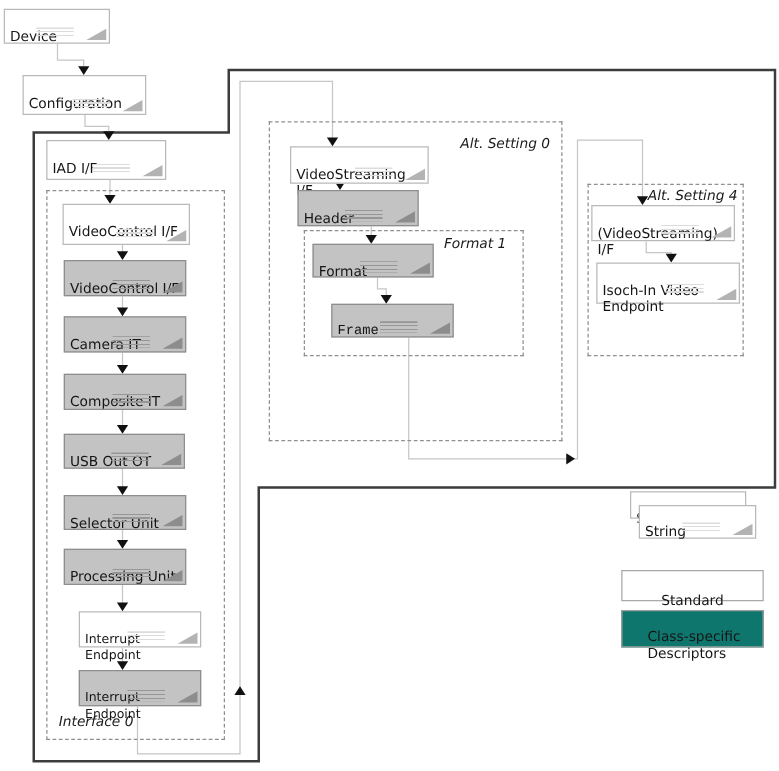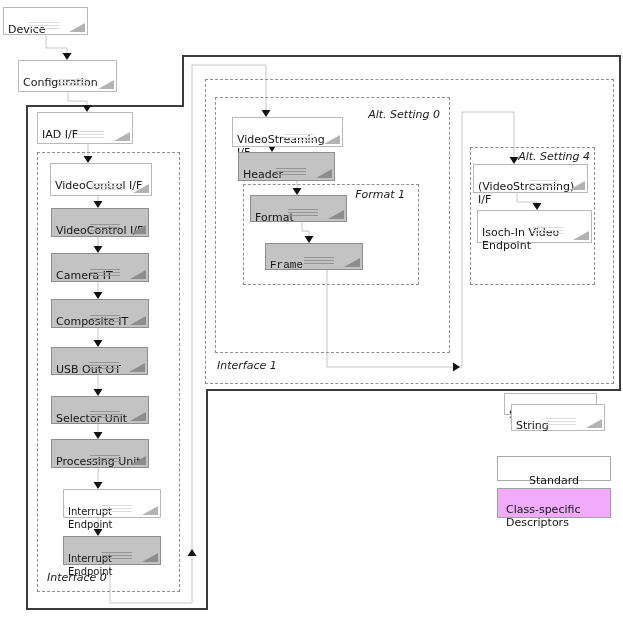--- a/index.html
+++ b/index.html
@@ -15,21 +15,21 @@
   .doclines{position:absolute;width:30px;height:9px;right:28px;bottom:3px;
             background:repeating-linear-gradient(to bottom,#969696 0 1px,transparent 1px 3px);}
   .white .doclines{background:repeating-linear-gradient(to bottom,#dcdcdc 0 1px,transparent 1px 3px);}
   .fold{position:absolute;right:2px;bottom:2px;width:0;height:0;border-style:solid;
         border-width:0 0 9px 16px;border-color:transparent transparent #8d8d8d transparent;}
   .white .fold{border-color:transparent transparent #b3b3b3 transparent;}
   .plain{padding-top:1px;}
   .legendbox{position:absolute;z-index:3;box-sizing:border-box;font-size:11px;color:#151515;
              text-align:center;padding-top:4px;white-space:pre-line;line-height:13px;}
   .legendbox.white{background:#fff;border:1px solid #a8a8a8;}
-  .legendbox.gray{background:#f0abfc;border:1px solid #a0a0a0;text-align:left;padding-left:8px;padding-top:1px;}
+  .legendbox.gray{background:#0f766e;border:1px solid #a0a0a0;text-align:left;padding-left:20px;padding-top:1px;}
 </style>
 </head>
 <body>
 
 <div class="canvas">
 
   <svg class="wires" width="623" height="617" viewBox="0 0 623 617">
 
     <path d="M183,56 H620 V390 H207 V609 H27 V106 H183 Z" fill="none" stroke="#3c3c3c" stroke-width="2"></path>
 
@@ -72,23 +72,20 @@
       <polygon points="532.5,203 541.5,203 537,210"></polygon>
       <polygon points="187.5,556 196.5,556 192,549"></polygon>
       <polygon points="453,362.5 453,371.5 460,367"></polygon>
     </g>
   </svg>
 
   <div class="region" style="left:37px;top:152px;width:141px;height:438px;">
     <span class="rlabel" style="left:9px;bottom:7px;">Interface 0</span>
   </div>
 
-  <div class="region" style="left:205px;top:79px;width:407px;height:303px;">
-    <span class="rlabel" style="left:11px;bottom:11px;">Interface 1</span>
-  </div>
 
   <div class="region" style="left:215px;top:97px;width:233px;height:254px;">
     <span class="rlabel" style="right:9px;top:10px;">Alt. Setting 0</span>
   </div>
 
   <div class="region" style="left:243px;top:184px;width:174px;height:99px;">
     <span class="rlabel" style="right:13px;top:3px;">Format 1</span>
   </div>
 
   <div class="region" style="left:470px;top:147px;width:123px;height:136px;">

